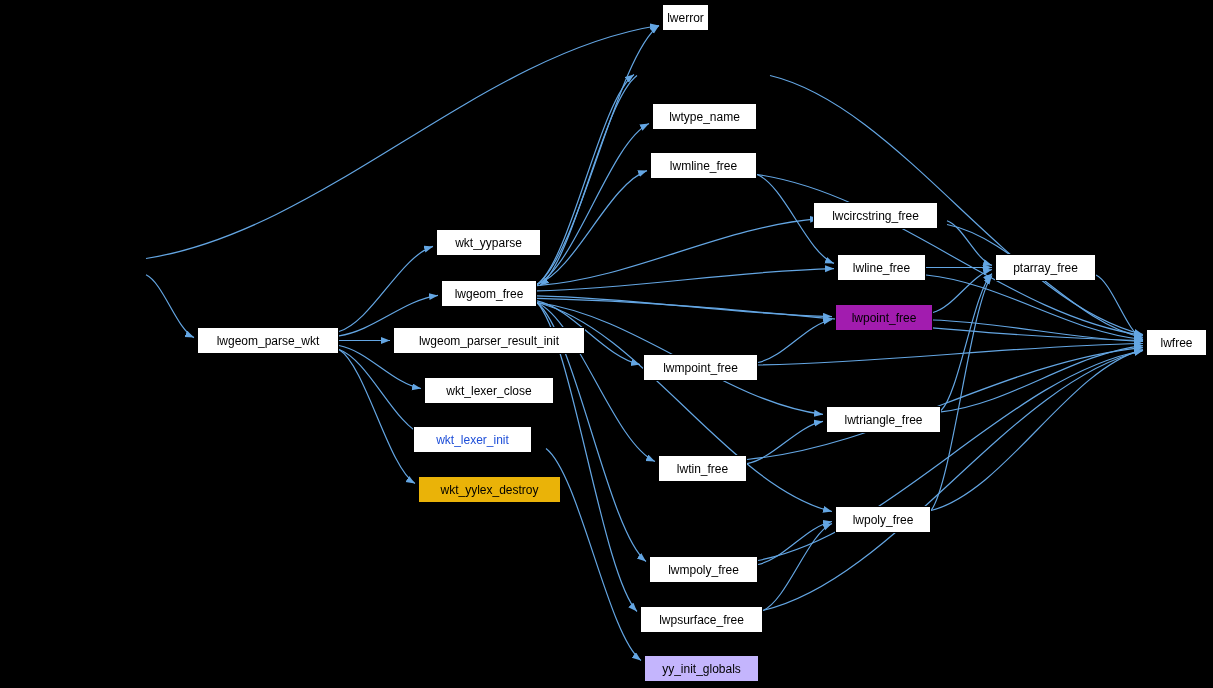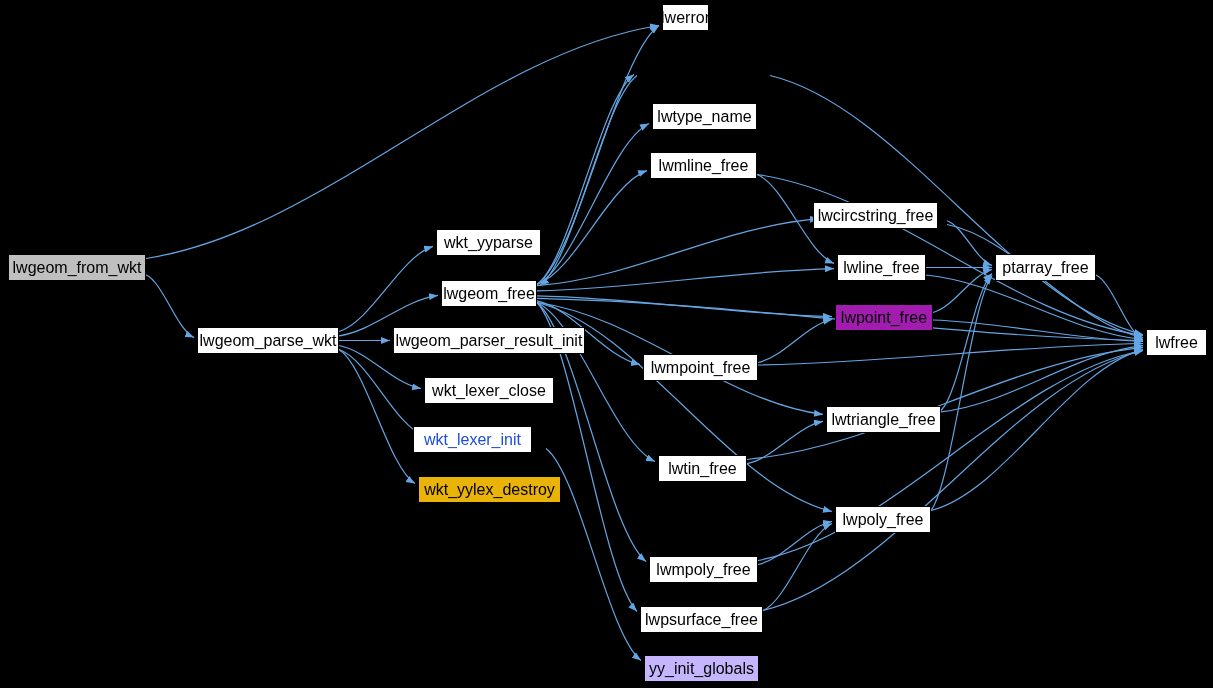--- a/index.html
+++ b/index.html
@@ -20,21 +20,21 @@
     top: 0;
     width: 1213px;
     height: 688px;
   }
   .node {
     position: absolute;
     box-sizing: border-box;
     display: flex;
     align-items: center;
     justify-content: center;
-    font-size: 16px;
+    font-size: 12px;
     line-height: 1;
     white-space: nowrap;
     border: 1px solid #000;
     cursor: pointer;
     z-index: 2;
   }
   .node span {
     pointer-events: none;
   }
 </style>
@@ -88,23 +88,20 @@
       <path d="M 747 459.5 C 885.6 446.1, 1004.4 361.0, 1143 347.54" fill="none" stroke="#64a6e3" stroke-width="1.2" marker-end="url(#arrow)"></path>
       <path d="M 931 510.5 C 952.4 482.3, 970.6 303.7, 992 275.5" fill="none" stroke="#64a6e3" stroke-width="1.2" marker-end="url(#arrow)"></path>
       <path d="M 931 510.5 C 1005.2 491.2, 1068.8 368.9, 1143 349.58" fill="none" stroke="#64a6e3" stroke-width="1.2" marker-end="url(#arrow)"></path>
       <path d="M 758 564.5 C 783.9 559.3, 806.1 526.7, 832 521.5" fill="none" stroke="#64a6e3" stroke-width="1.2" marker-end="url(#arrow)"></path>
       <path d="M 758 560.5 C 892.8 535.3, 1008.3 375.7, 1143 350.5" fill="none" stroke="#64a6e3" stroke-width="1.2" marker-end="url(#arrow)"></path>
       <path d="M 763 610.5 C 787.1 600.1, 807.9 533.9, 832 523.5" fill="none" stroke="#64a6e3" stroke-width="1.2" marker-end="url(#arrow)"></path>
       <path d="M 763 610.5 C 896.0 579.3, 1010.0 381.7, 1143 350.5" fill="none" stroke="#64a6e3" stroke-width="1.2" marker-end="url(#arrow)"></path>
       <path d="M 1096 275 C 1112.5 282.7, 1126.5 331.8, 1143 339.5" fill="none" stroke="#64a6e3" stroke-width="1.2" marker-end="url(#arrow)"></path>
       <path d="M 546 448.5 C 579.3 473.9, 607.8 635.1, 641 660.5" fill="none" stroke="#64a6e3" stroke-width="1.2" marker-end="url(#arrow)"></path>
     </svg>
-<div class="node" style="left: 8px; top: 254px; width: 138px; height: 27px; background: rgb(191, 191, 191); border-color: rgb(0, 0, 0); color: rgb(0, 0, 0);">
-      <span>lwgeom_from_wkt</span>
-    </div>
     <div class="node" style="left: 197px; top: 327px; width: 142px; height: 27px; background: rgb(255, 255, 255); border-color: rgb(0, 0, 0); color: rgb(0, 0, 0);">
       <span>lwgeom_parse_wkt</span>
     </div>
     <div class="node" style="left: 436px; top: 229px; width: 105px; height: 27px; background: rgb(255, 255, 255); border-color: rgb(0, 0, 0); color: rgb(0, 0, 0);">
       <span>wkt_yyparse</span>
     </div>
     <div class="node" style="left: 441px; top: 280px; width: 96px; height: 27px; background: rgb(255, 255, 255); border-color: rgb(0, 0, 0); color: rgb(0, 0, 0);">
       <span>lwgeom_free</span>
     </div>
     <div class="node" style="left: 424px; top: 377px; width: 130px; height: 27px; background: rgb(255, 255, 255); border-color: rgb(0, 0, 0); color: rgb(0, 0, 0);">

